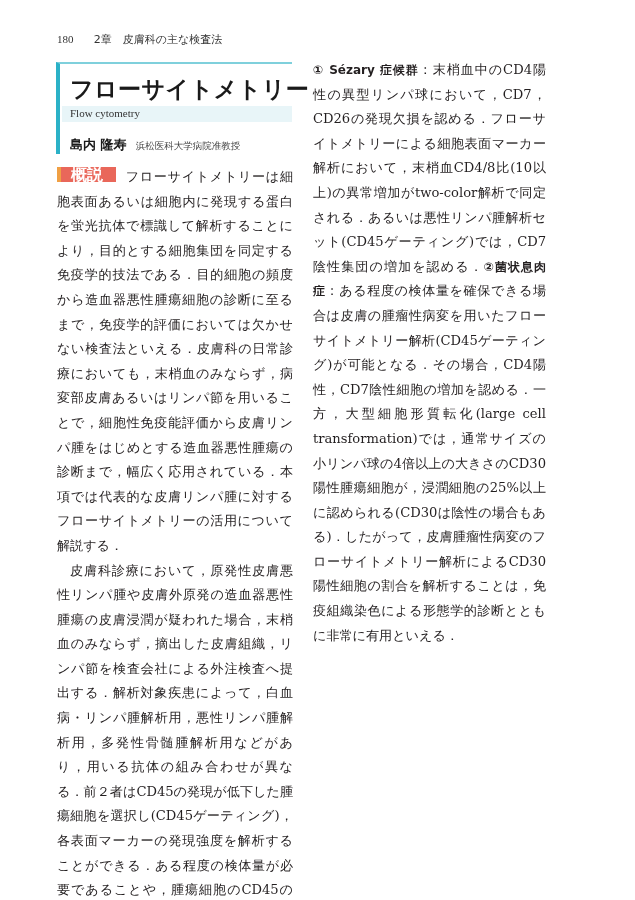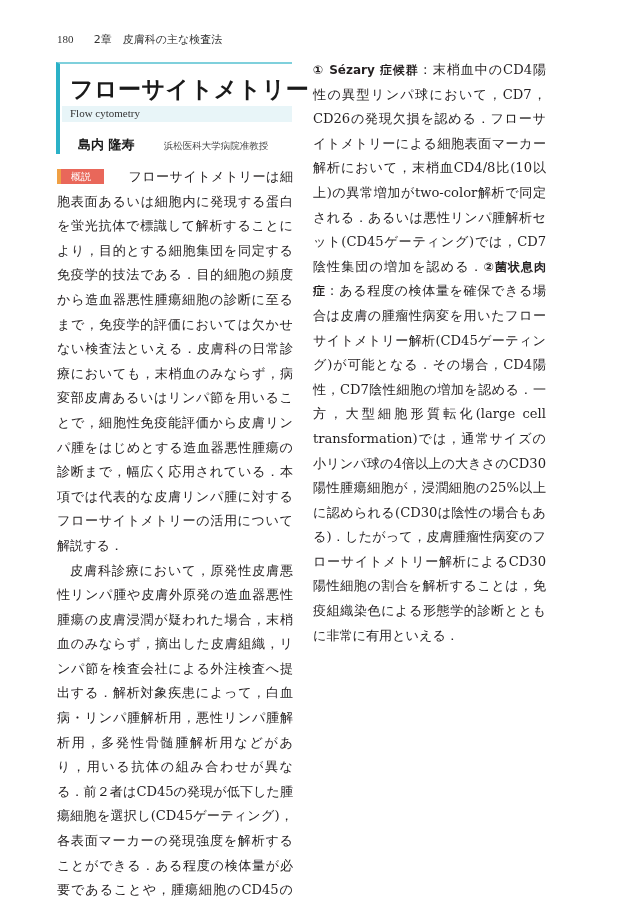--- a/index.html
+++ b/index.html
@@ -9,31 +9,31 @@
   .running-head .pno { font-family: "Liberation Serif", serif; font-size: 11px; margin-right: 16px; }
   .running-head .chap { font-family: "DejaVu Sans", sans-serif; font-size: 11px; }
 
   .title-box { position: absolute; left: 56px; top: 62px; width: 232px; height: 90px;
                border-left: 4px solid #2bb1c7; border-top: 2px solid #2bb1c7; border-top-color: #7fd0dc; }
   .title-box .title { position: absolute; left: 10px; top: 10px; font-family: "DejaVu Sans", sans-serif;
                       font-weight: bold; font-size: 23px; letter-spacing: 0.5px; color: #1a1a1a; white-space: nowrap; }
   .title-box .en-bar { position: absolute; left: 2px; top: 42px; width: 230px; height: 16px; background: #e8f5f8; }
   .title-box .en { position: absolute; left: 10px; top: 43px; font-family: "Liberation Serif", serif; font-size: 11px; color: #333; }
   .title-box .author { position: absolute; left: 10px; top: 70px; white-space: nowrap; }
-  .title-box .author .name { font-family: "DejaVu Sans", sans-serif; font-weight: bold; font-size: 13px; color: #1a1a1a; margin-left: 8px; }
-  .title-box .author .aff { font-family: "DejaVu Sans", sans-serif; font-size: 9.5px; color: #444; margin-left: 24px; }
+  .title-box .author .name { font-family: "DejaVu Sans", sans-serif; font-weight: bold; font-size: 13px; color: #1a1a1a; }
+  .title-box .author .aff { font-family: "DejaVu Sans", sans-serif; font-size: 9.5px; color: #444; margin-left: 4px; }
 
   .col { position: absolute; font-size: 13.1px; line-height: 24.6px; text-align: justify; }
   .col-left { left: 57px; top: 165px; width: 236px; }
   .col-right { left: 313px; top: 58px; width: 233px; }
   .col p { margin: 0; }
   .indent { text-indent: 1em; }
   .tag { display: inline-block; background: linear-gradient(to right, #f0a044 0, #f0a044 4px, #e9675a 4px); color: #fff;
-         font-family: "DejaVu Sans", sans-serif; font-weight: normal; font-size: 10px; line-height: 15px;
-         padding: 0 13px 0 14px; margin-right: 24px; vertical-align: 1px; }
+         font-family: "DejaVu Sans", sans-serif; font-weight: bold; font-size: 16px; line-height: 15px;
+         padding: 0 13px 0 14px; margin-right: 9px; vertical-align: 1px; }
   .sec-head { font-family: "DejaVu Sans", sans-serif; font-weight: bold; font-size: 14px; color: #239eb5;
               margin: 17px 0 2px 0 !important; line-height: 24px; }
   .sec-head .ttl { border-bottom: 2px solid #f0a044; padding-bottom: 1px; }
   .sec-head .arrow { display: inline-block; width: 12px; height: 12px; border: 1.5px solid #239eb5; border-radius: 50%;
                      font-size: 9px; line-height: 12px; text-align: center; margin-right: 4px; vertical-align: 1px; }
   .sub-head { font-family: "DejaVu Sans", sans-serif; font-size: 12.5px; color: #239eb5; line-height: 24.6px; }
   .bold-term { font-family: "DejaVu Sans", sans-serif; font-weight: bold; font-size: 12px; }
 </style>
 </head>
 <body>

